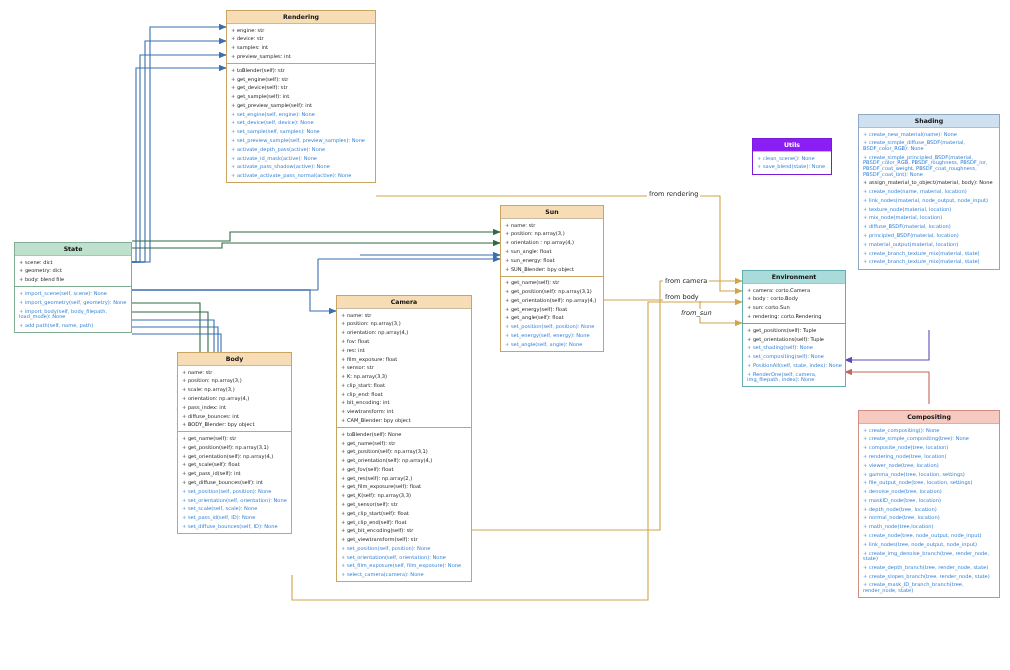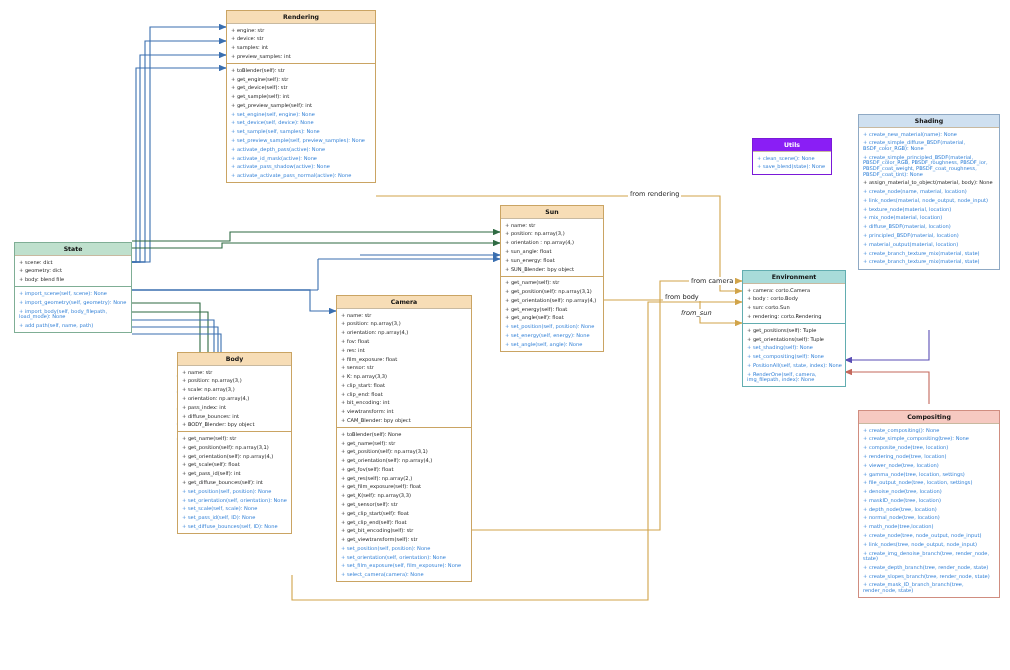--- a/index.html
+++ b/index.html
@@ -121,22 +121,22 @@
       <g stroke="#5b4fb5">
         <path d="M929,330 L929,360 L845,360" marker-end="url(#ah-purple)"></path>
       </g>
 
       <g stroke="#c4685c">
         <path d="M929,404 L929,372 L845,372" marker-end="url(#ah-red)"></path>
       </g>
     </g>
   </svg>
 
-  <div class="edge-label" style="left:628px;top:190px;">from rendering</div>
-  <div class="edge-label" style="left:689px;top:277px;">from camera</div>
+  <div class="edge-label" style="left:647px;top:190px;">from rendering</div>
+  <div class="edge-label" style="left:663px;top:277px;">from camera</div>
   <div class="edge-label" style="left:663px;top:293px;">from body</div>
   <div class="edge-label" style="left:679px;top:309px;font-style:italic;">from_sun</div>
 
   <div class="cls tan" style="left:226px;top:10px;width:150px;">
     <div class="hdr">Rendering</div>
     <div class="sec attrs">
         <div class="row">+ engine: str</div>
         <div class="row">+ device: str</div>
         <div class="row">+ samples: int</div>
         <div class="row">+ preview_samples: int</div>

